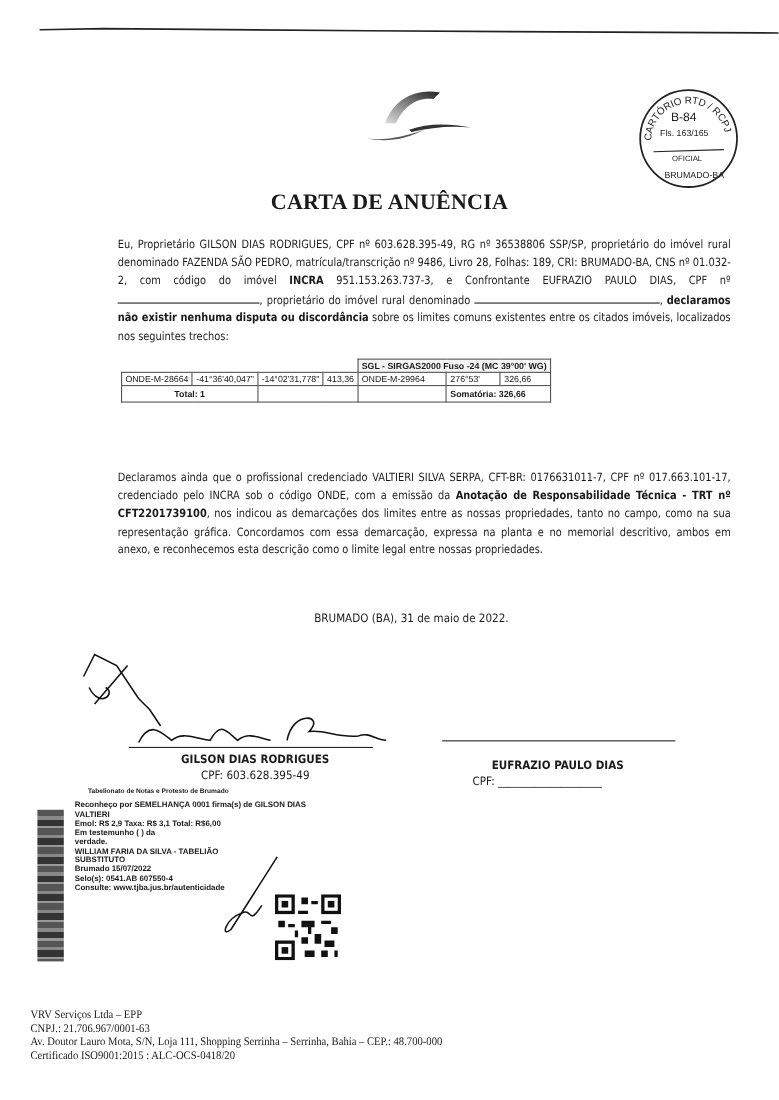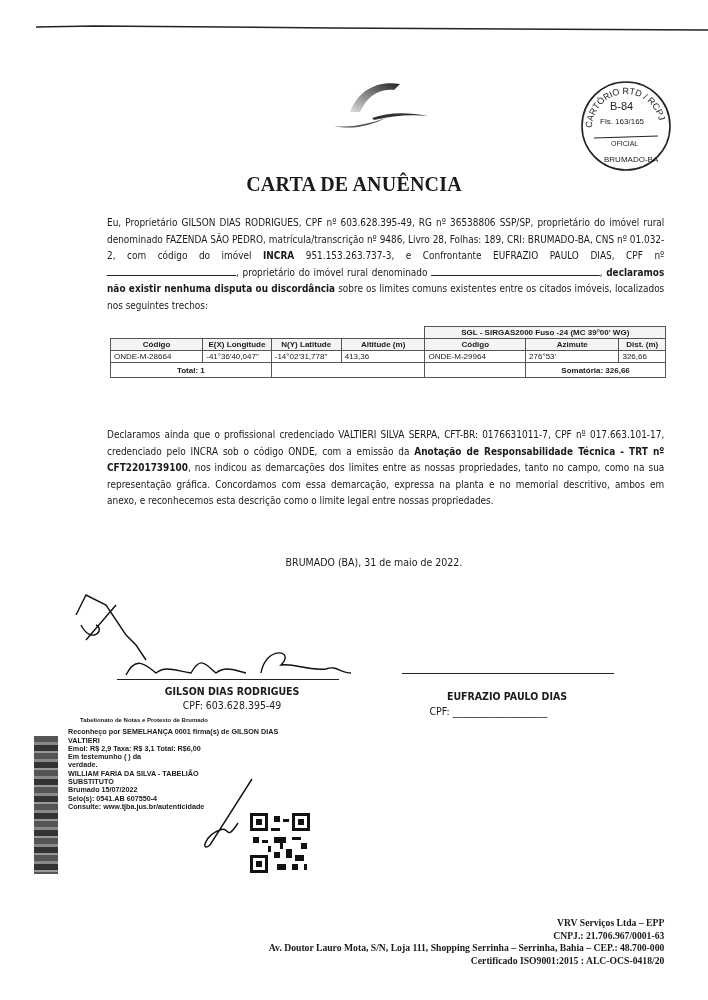--- a/index.html
+++ b/index.html
@@ -34,21 +34,21 @@
   .name { font-size: 10.5px; font-weight: bold; text-align: center; transform: scaleX(0.9); }
   .cpf { font-size: 10.5px; text-align: center; transform: scaleX(0.9); }
   .n1 { left: 137px; top: 685px; width: 190px; }
   .c1 { left: 137px; top: 699px; width: 190px; }
   .n2 { left: 412px; top: 690px; width: 190px; }
   .c2 { left: 420px; top: 705px; width: 190px; text-align: left; }
   .notary { left: 68px; top: 716px; font-family: "Liberation Sans", sans-serif; font-size: 7.2px; line-height: 8.3px; font-weight: bold; }
   .notary .hdr { font-size: 6px; margin-left: 12px; margin-bottom: 4px; }
   .strip { left: 34px; top: 736px; width: 24px; height: 138px; background: repeating-linear-gradient(#555 0 6px, #888 6px 9px, #333 9px 15px, #999 15px 17px); }
   .qr { left: 250px; top: 813px; width: 60px; height: 60px; }
-  .footer { left: 0; width: 692px; text-align: right; font-family: "Liberation Serif", serif; font-weight: bold; font-size: 10.5px; line-height: 12.5px; top: 917px; }
+  .footer { left: 0; width: 692px; text-align: left; font-family: "Liberation Serif", serif; font-weight: normal; font-size: 10.5px; line-height: 12.5px; top: 917px; }
   .footer div { transform: scaleX(0.92); }
 </style>
 </head>
 <body>
 
 <svg class="abs topline" viewBox="0 0 674 8" preserveAspectRatio="none">
   <path d="M2 3 L60 2 L300 4 L674 6" stroke="#222" stroke-width="1.5" fill="none"></path>
 </svg>
 
 <svg class="abs logo" viewBox="0 0 110 80">
@@ -81,42 +81,33 @@
 </div>
 
 <div class="abs tbl-wrap">
   <table class="t">
     <tbody>
         <tr>
       <td style="border:none" colspan="4"></td>
       <td class="th" colspan="3">SGL - SIRGAS2000 Fuso -24 (MC 39°00' WG)</td>
     </tr>
     <tr>
-      <td class="th" style="width:88px">Código</td>
-      <td class="th" style="width:62px">E(X) Longitude</td>
-      <td class="th" style="width:64px">N(Y) Latitude</td>
-      <td class="th" style="width:80px">Altitude (m)</td>
-      <td class="th" style="width:96px">Código</td>
-      <td class="th" style="width:90px">Azimute</td>
-      <td class="th" style="width:40px">Dist. (m)</td>
-    </tr>
-    <tr>
       <td class="c">ONDE-M-28664</td>
       <td class="c">-41°36'40,047"</td>
       <td class="c">-14°02'31,778"</td>
       <td class="r">413,36</td>
       <td class="c">ONDE-M-29964</td>
       <td class="c">276°53'</td>
       <td class="r">326,66</td>
     </tr>
     <tr>
       <td class="th" colspan="2" style="background:none;height:14px">Total: 1</td>
       <td colspan="2"></td>
       <td></td>
-      <td class="th" colspan="2" style="background:none;text-align:center">Somatória: 326,66</td>
+      <td class="th" colspan="2" style="background:none;text-align:left">Somatória: 326,66</td>
     </tr>
   </tbody>
     </table>
 </div>
 
 <div class="abs para p2">
   <span>Declaramos ainda que o profissional credenciado VALTIERI SILVA SERPA, CFT-BR: 0176631011-7, CPF nº 017.663.101-17, credenciado pelo INCRA sob o código ONDE, com a emissão da </span><span class="b">Anotação de Responsabilidade Técnica - TRT nº CFT2201739100</span><span>, nos indicou as demarcações dos limites entre as nossas propriedades, tanto no campo, como na sua representação gráfica. Concordamos com essa demarcação, expressa na planta e no memorial descritivo, ambos em anexo, e reconhecemos esta descrição como o limite legal entre nossas propriedades.</span>
 </div>
 
 <div class="abs date">BRUMADO (BA), 31 de maio de 2022.</div>

